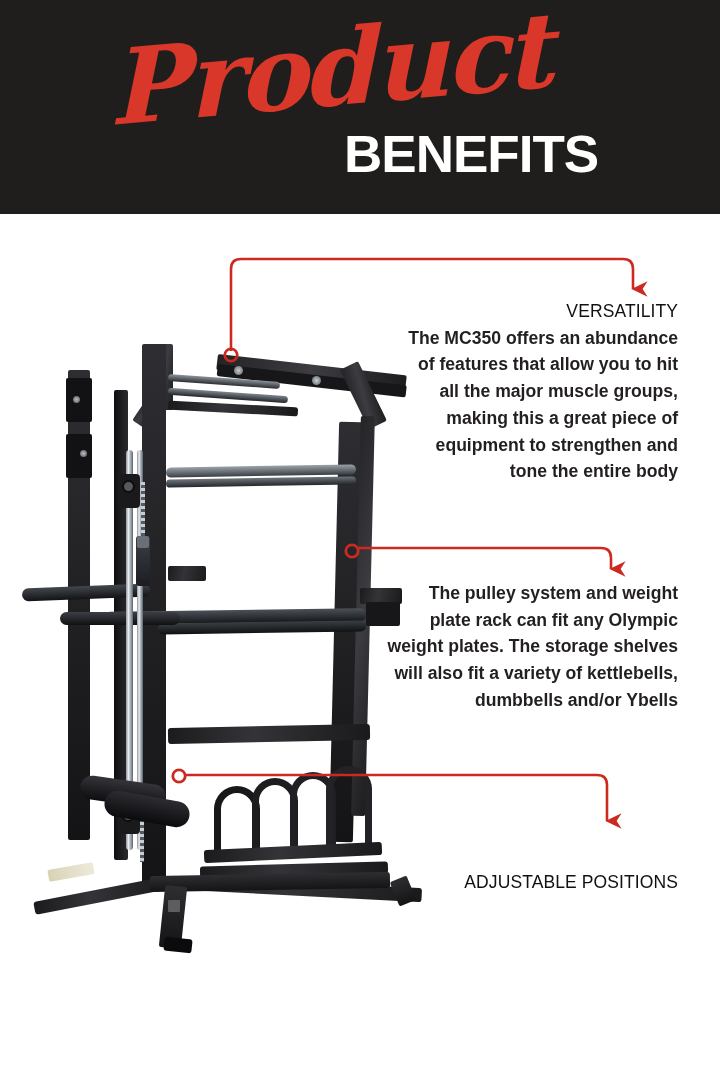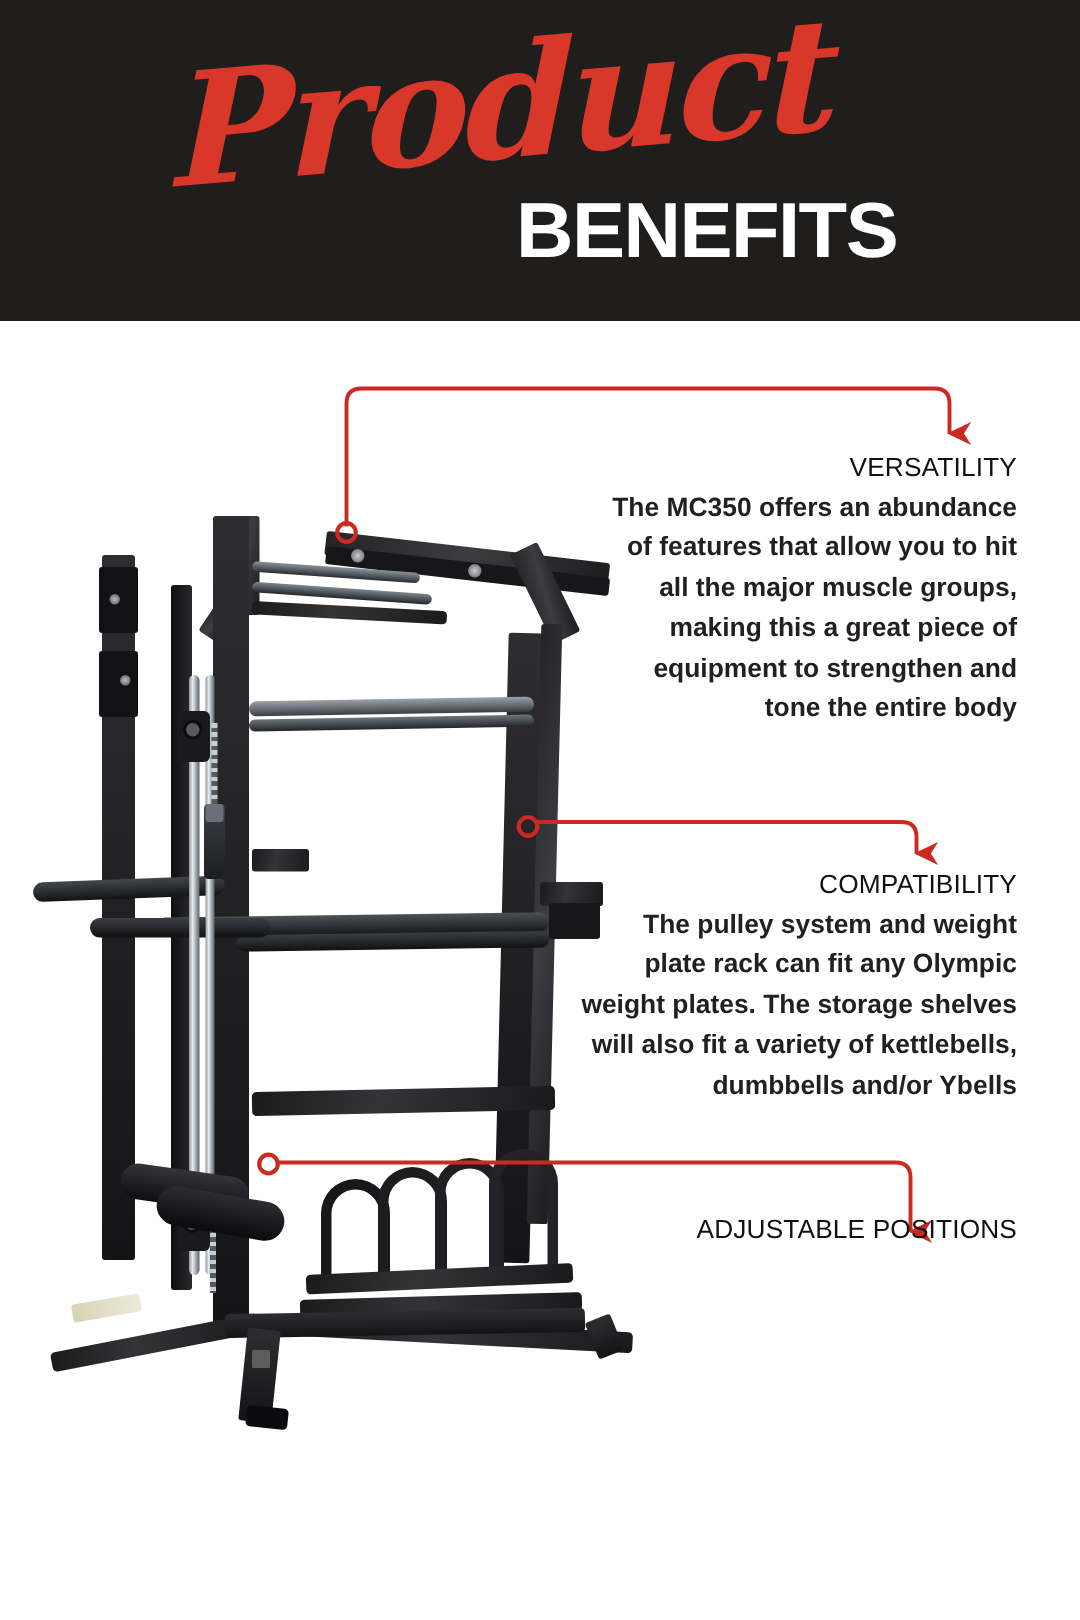--- a/index.html
+++ b/index.html
@@ -70,21 +70,21 @@
     font-weight:700;
     font-size:17.6px;
     line-height:1.52;
     color:#231F20;
     margin-top:2px;
     white-space:pre-line;
   }
 
   #callout-1 { left:378px; top:300px; width:300px; }
   #callout-2 { left:378px; top:578px; width:300px; }
-  #callout-3 { left:378px; top:808px; width:300px; }
+  #callout-3 { left:378px; top:871px; width:300px; }
 
   
   .connectors {
     position:absolute; left:0; top:0;
     width:720px; height:1080px;
     pointer-events:none;
   }
 
   
   .product {
@@ -212,21 +212,20 @@
     <div class="callout-title">VERSATILITY</div>
     <div class="callout-body">The MC350 offers an abundance
 of features that allow you to hit
 all the major muscle groups,
 making this a great piece of
 equipment to strengthen and
 tone the entire body</div>
   </div>
 
   <div class="callout" id="callout-2">
-    <div class="callout-title">COMPATIBILITY</div>
     <div class="callout-body">The pulley system and weight
 plate rack can fit any Olympic
 weight plates. The storage shelves
 will also fit a variety of kettlebells,
 dumbbells and/or Ybells</div>
   </div>
 
   <div class="callout" id="callout-3">
     <div class="callout-title">ADJUSTABLE POSITIONS</div>
   </div>

